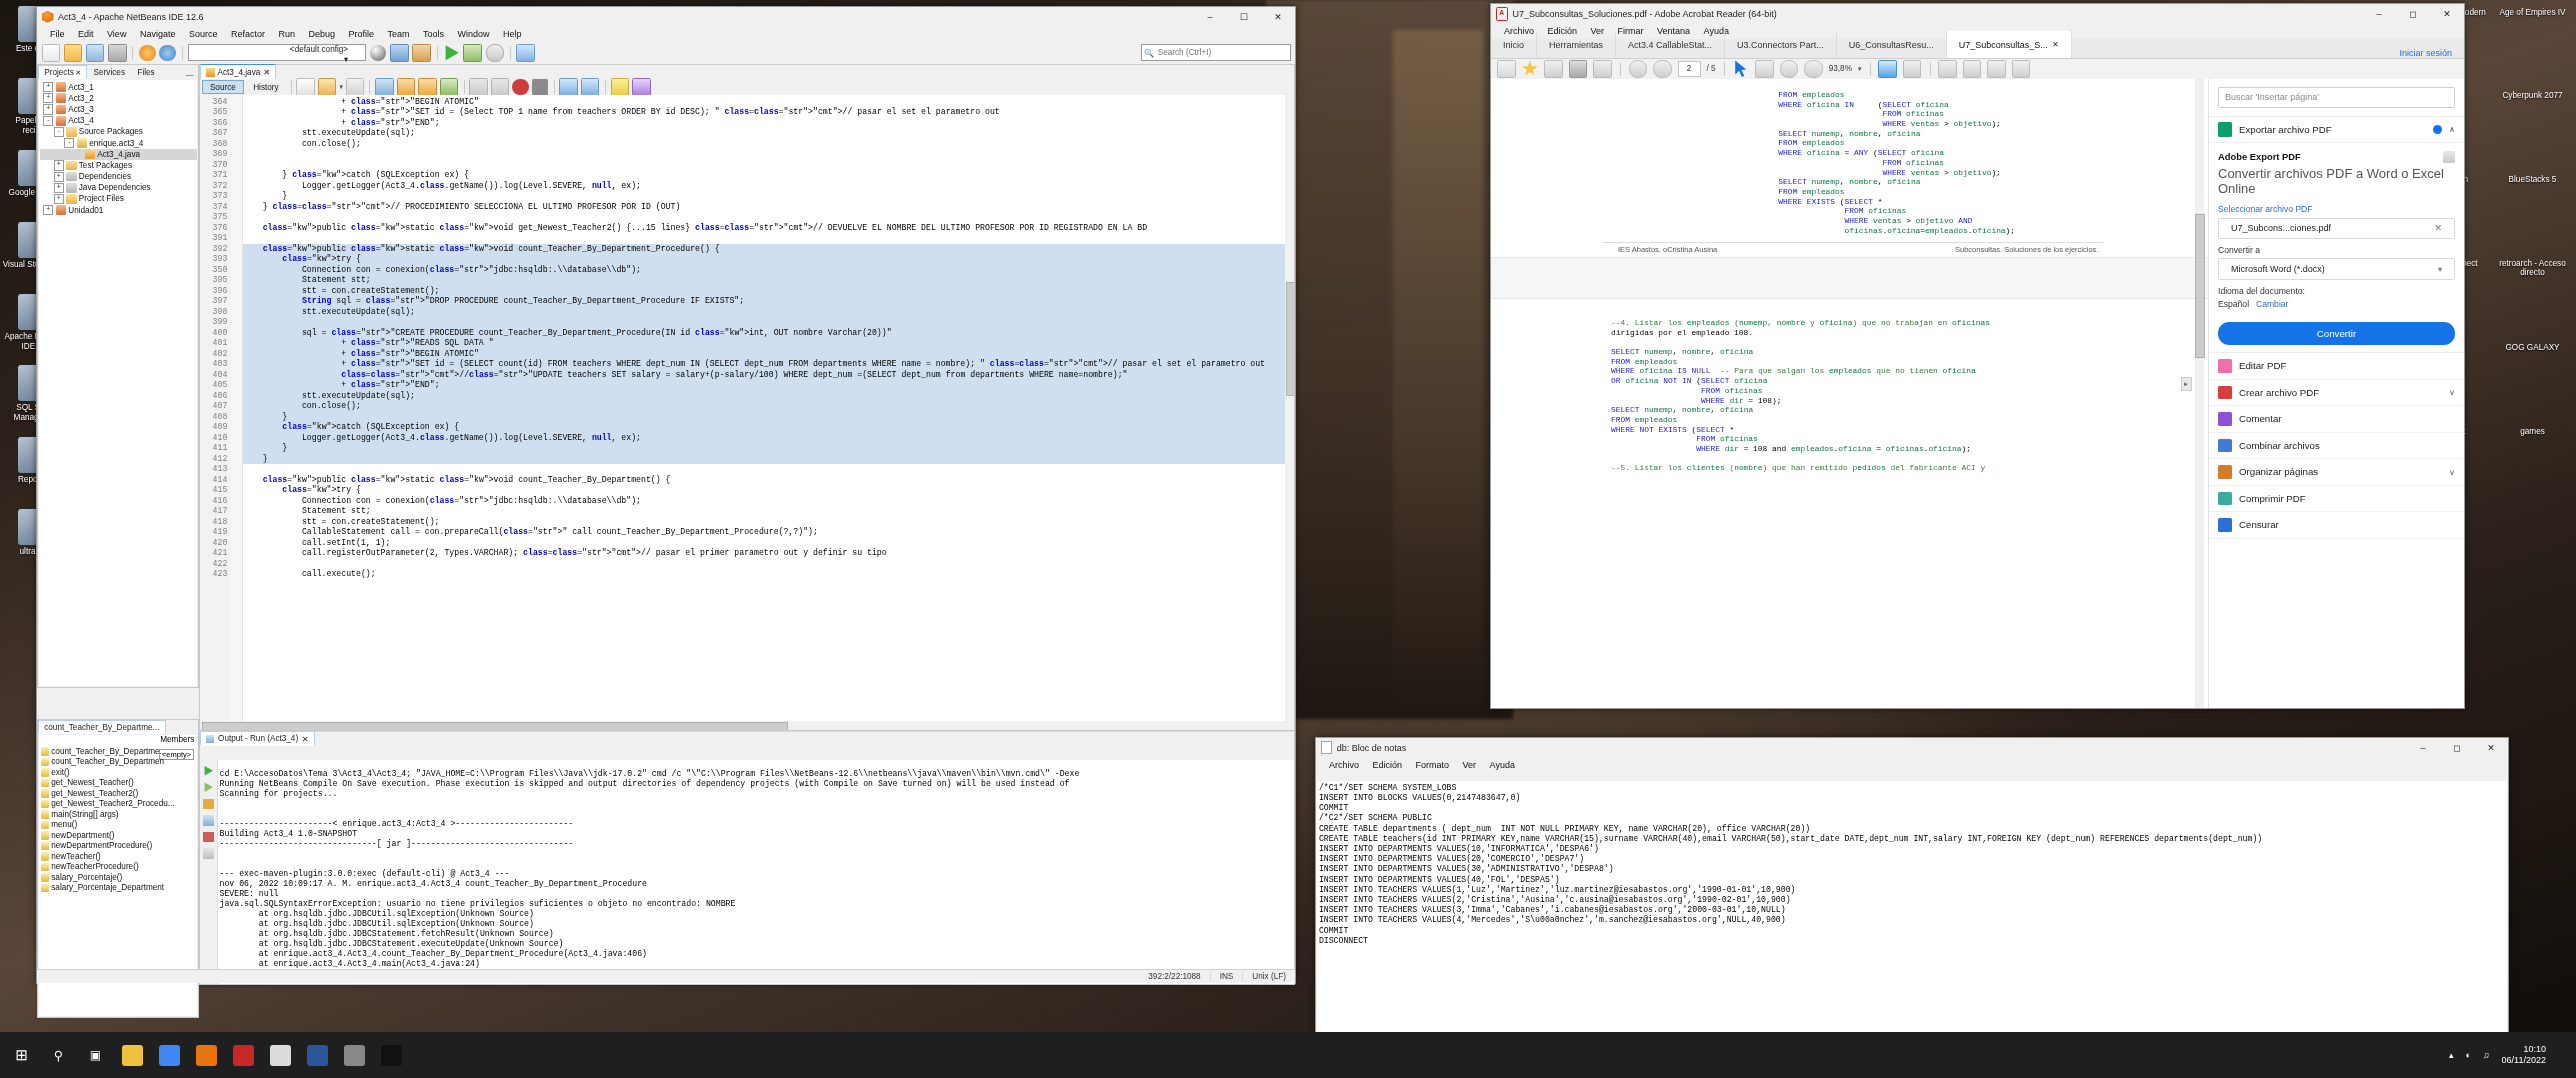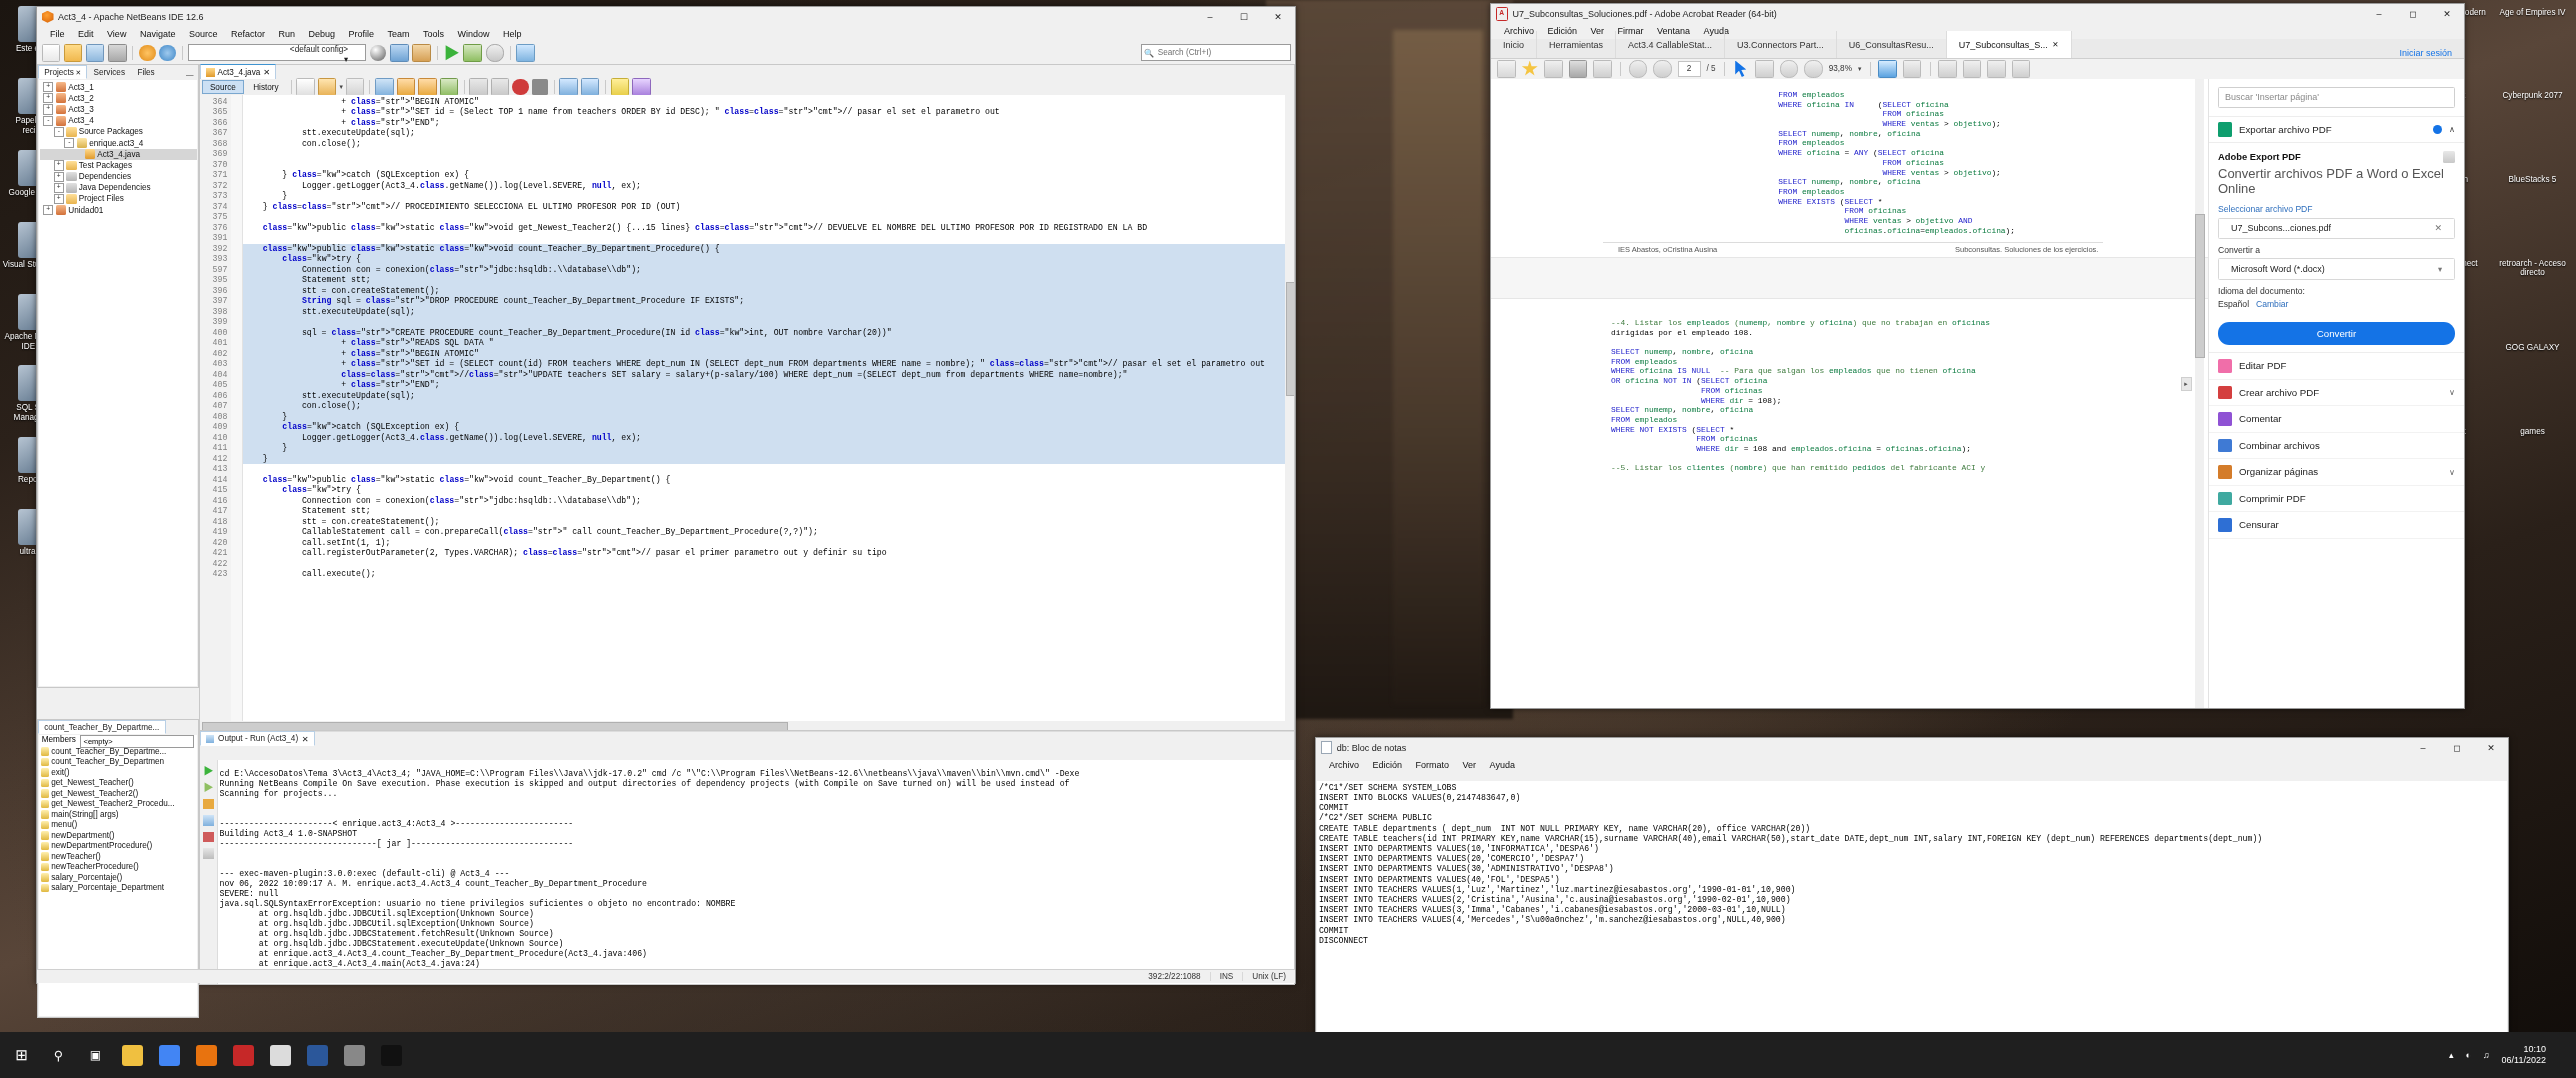--- a/index.html
+++ b/index.html
@@ -100,21 +100,21 @@
   #outwin{position:absolute;background:#f0f0f0;border:0.7px solid #c8c8c8;}
   #out-tab{height:14.2px;display:flex;align-items:flex-end;font-size:8.2px;background:#f0f0f0;}
   #outbody{position:absolute;left:0;right:0;top:14.2px;bottom:0;background:#fff;}
   #outrail{position:absolute;left:0;top:0;bottom:0;width:16.5px;background:#f0f0f0;
            border-right:0.7px solid #dcdcdc;}
   #outtext{position:absolute;left:19.5px;top:1.5px;right:10.5px;bottom:0;
            font-family:"Liberation Mono",monospace;font-size:8.2px;line-height:10px;
            white-space:pre;color:#000;overflow:hidden;}
 
   
-  #members .hdr{font-size:8.2px;height:11.2px;display:flex;align-items:flex-start;gap:4.5px;padding:0 3px;}
+  #members .hdr{font-size:8.2px;height:11.2px;display:flex;align-items:flex-end;gap:4.5px;padding:0 3px;flex-direction:column;}
   #members .mcombo{height:11.2px;background:#fff;border:0.7px solid #9a9a9a;font-size:7.5px;
         display:flex;align-items:center;padding:0 2.2px;}
   .mrow{height:10.5px;display:flex;align-items:center;font-size:8.2px;color:#111;padding-left:2.2px;gap:2.2px;}
   .mico{width:8.2px;height:8.2px;border-radius:1.5px;display:inline-block;}
 
   
   .nb-status{position:absolute;left:0;right:0;bottom:0;height:13.5px;background:#f0f0f0;
     border-top:0.7px solid #d0d0d0;display:flex;align-items:center;font-size:8.2px;color:#333;}
 
   
@@ -467,21 +467,21 @@
             <div>370</div>
             <div>371</div>
             <div>372</div>
             <div>373</div>
             <div>374</div>
             <div>375</div>
             <div>376</div>
             <div>391</div>
             <div>392</div>
             <div>393</div>
-            <div>597</div>
+            <div>350</div>
             <div>395</div>
             <div>396</div>
             <div>397</div>
             <div>398</div>
             <div>399</div>
             <div>400</div>
             <div>401</div>
             <div>402</div>
             <div>403</div>
             <div>404</div>

